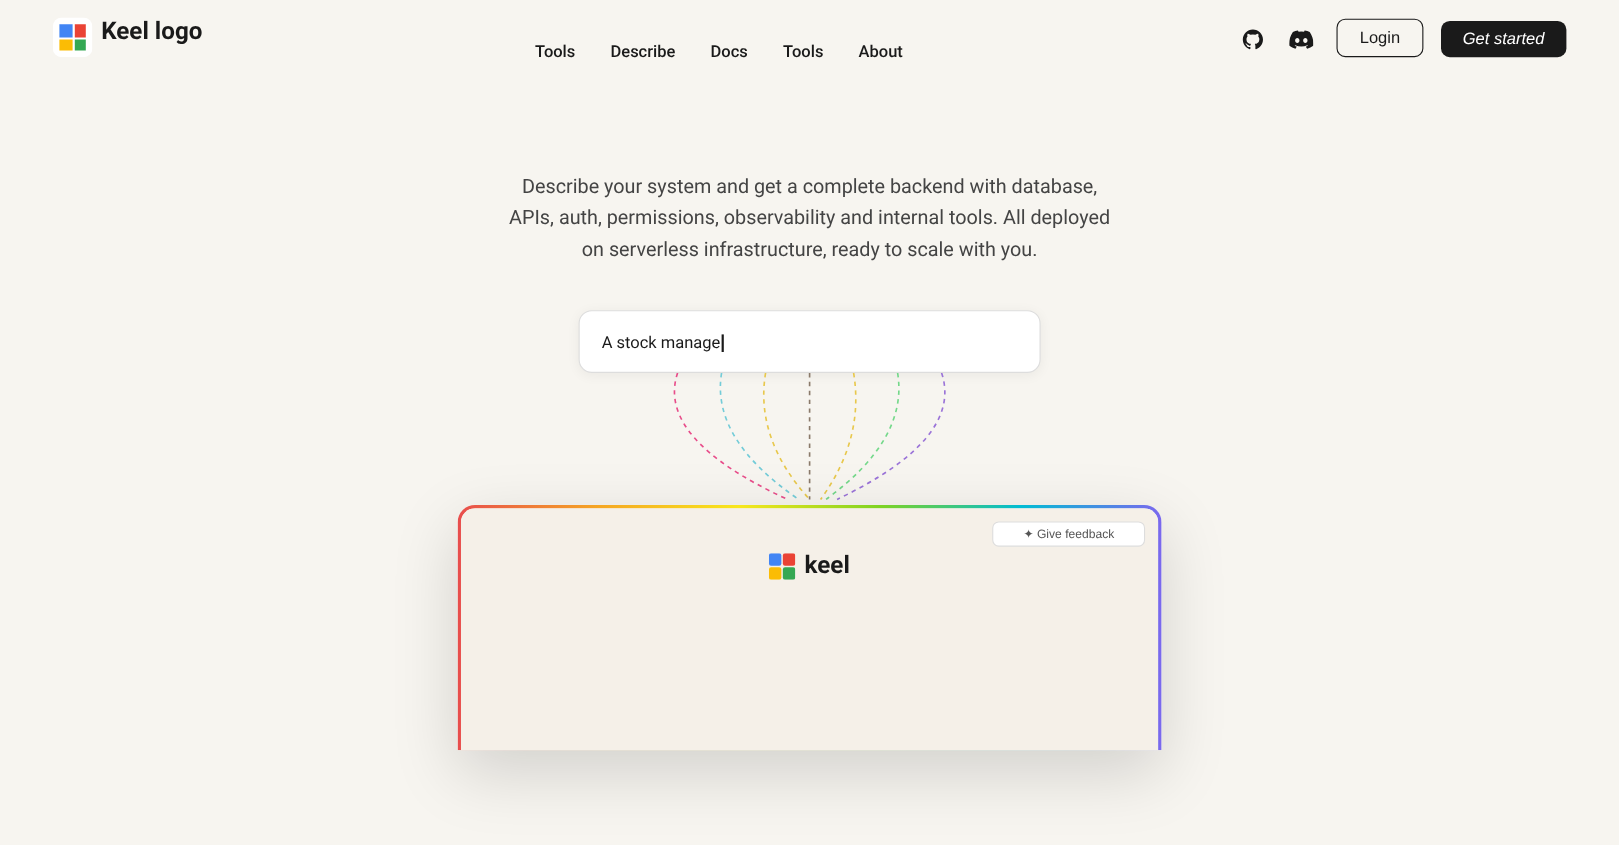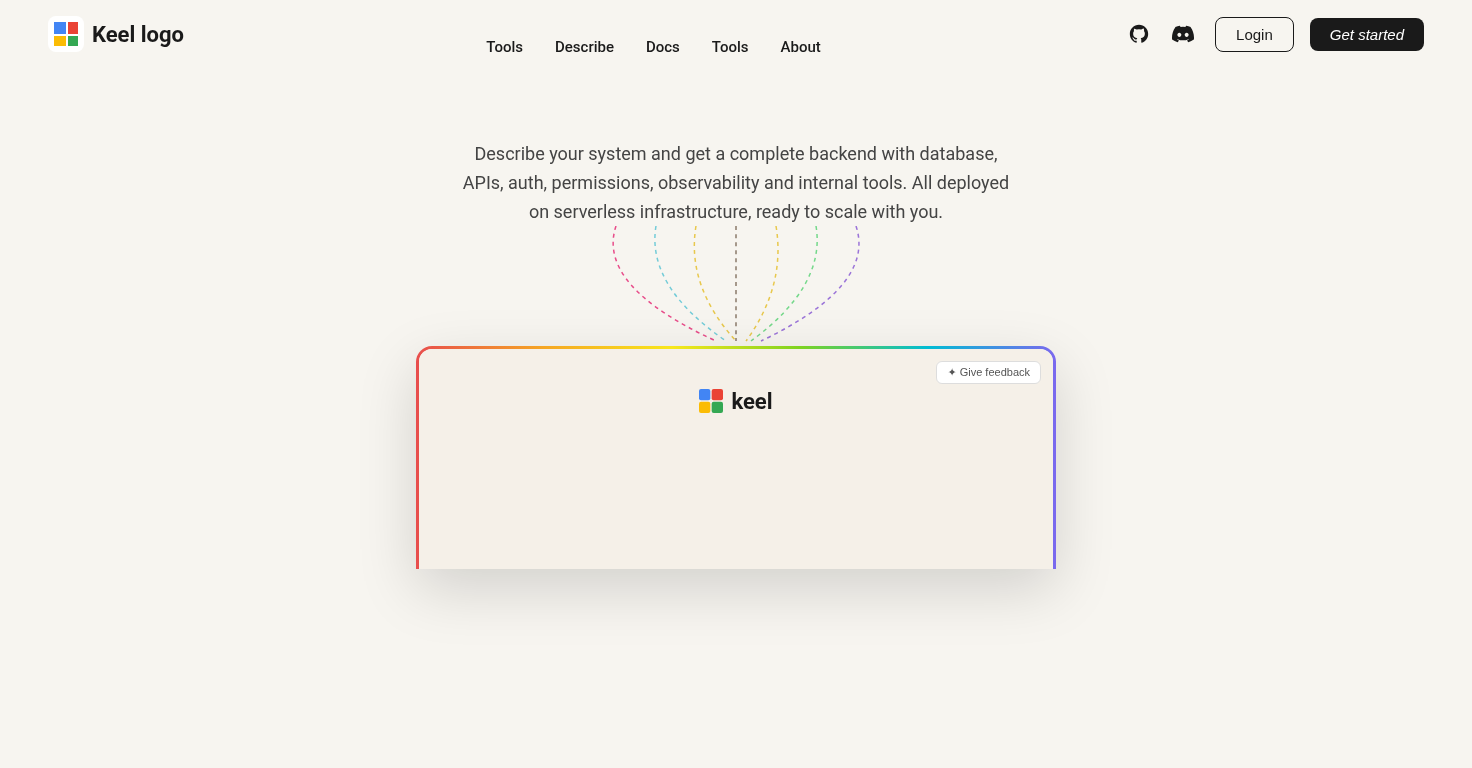--- a/index.html
+++ b/index.html
@@ -22,21 +22,20 @@
       justify-content: space-between;
       padding: 0 48px;
       height: 68px;
       background: #f7f5f0;
       position: relative;
       z-index: 10;
     }
 
     .nav-logo {
       display: flex;
-      align-items: center;
       gap: 8px;
       text-decoration: none;
     }
 
     .logo-icon {
       width: 36px;
       height: 36px;
     }
 
     .nav-links {
@@ -49,21 +48,21 @@
 
     .nav-links a {
       text-decoration: none;
       color: #1a1a1a;
       font-size: 15px;
       font-weight: 500;
     }
 
     .nav-actions {
       display: flex;
-      align-items: center;
+      align-items: flex-end;
       gap: 16px;
     }
 
     .nav-icons {
       display: flex;
       align-items: center;
       gap: 12px;
     }
 
     .icon-btn {
@@ -112,21 +111,21 @@
       font-size: 72px;
       font-weight: 800;
       line-height: 1.1;
       color: #1a1a1a;
       max-width: 800px;
       letter-spacing: -2px;
       font-family: Georgia, 'Times New Roman', serif;
     }
 
     .hero-subtitle {
-      margin-top: 12px;
+      margin-top: 28px;
       font-size: 18px;
       color: #444;
       max-width: 560px;
       line-height: 1.6;
     }
 
     
     .prompt-box {
       margin-top: 40px;
       width: 420px;
@@ -199,29 +198,29 @@
       position: relative;
     }
 
     .feedback-btn {
       position: absolute;
       top: 12px;
       right: 12px;
       background: #fff;
       border: 1px solid #ddd;
       border-radius: 6px;
-      padding: 4px 10px;
+      padding: 4px 27px;
       font-size: 11px;
       color: #555;
       cursor: pointer;
     }
 
     .product-logo {
       display: flex;
-      align-items: flex-start;
+      align-items: center;
       gap: 8px;
       margin-top: 16px;
       margin-bottom: 16px;
     }
 
     .product-logo-text {
       font-size: 22px;
       font-weight: 700;
       color: #1a1a1a;
     }
@@ -267,20 +266,23 @@
       </div>
     </div>
     <button class="btn-login">Login</button>
     <button class="btn-get-started">Get started</button>
   </div>
 </nav>
 
 <section class="hero">
   <p class="hero-subtitle">Describe your system and get a complete backend with database, APIs, auth, permissions, observability and internal tools. All deployed on serverless infrastructure, ready to scale with you.</p>
 
+  <div class="prompt-box">
+    <span class="prompt-text">A stock manage</span><span class="prompt-cursor"></span>
+  </div>
 
   <div class="arrows-container">
     <svg class="arrows-svg" viewBox="0 0 640 120" fill="none" xmlns="http://www.w3.org/2000/svg">
 
       <path d="M 200 0 Q 180 60 300 115" stroke="#e84d8a" stroke-width="1.5" stroke-dasharray="4,4" fill="none"></path>
 
       <path d="M 240 0 Q 230 60 310 115" stroke="#74ccd8" stroke-width="1.5" stroke-dasharray="4,4" fill="none"></path>
 
       <path d="M 280 0 Q 270 60 320 115" stroke="#e8c84d" stroke-width="1.5" stroke-dasharray="4,4" fill="none"></path>
 

